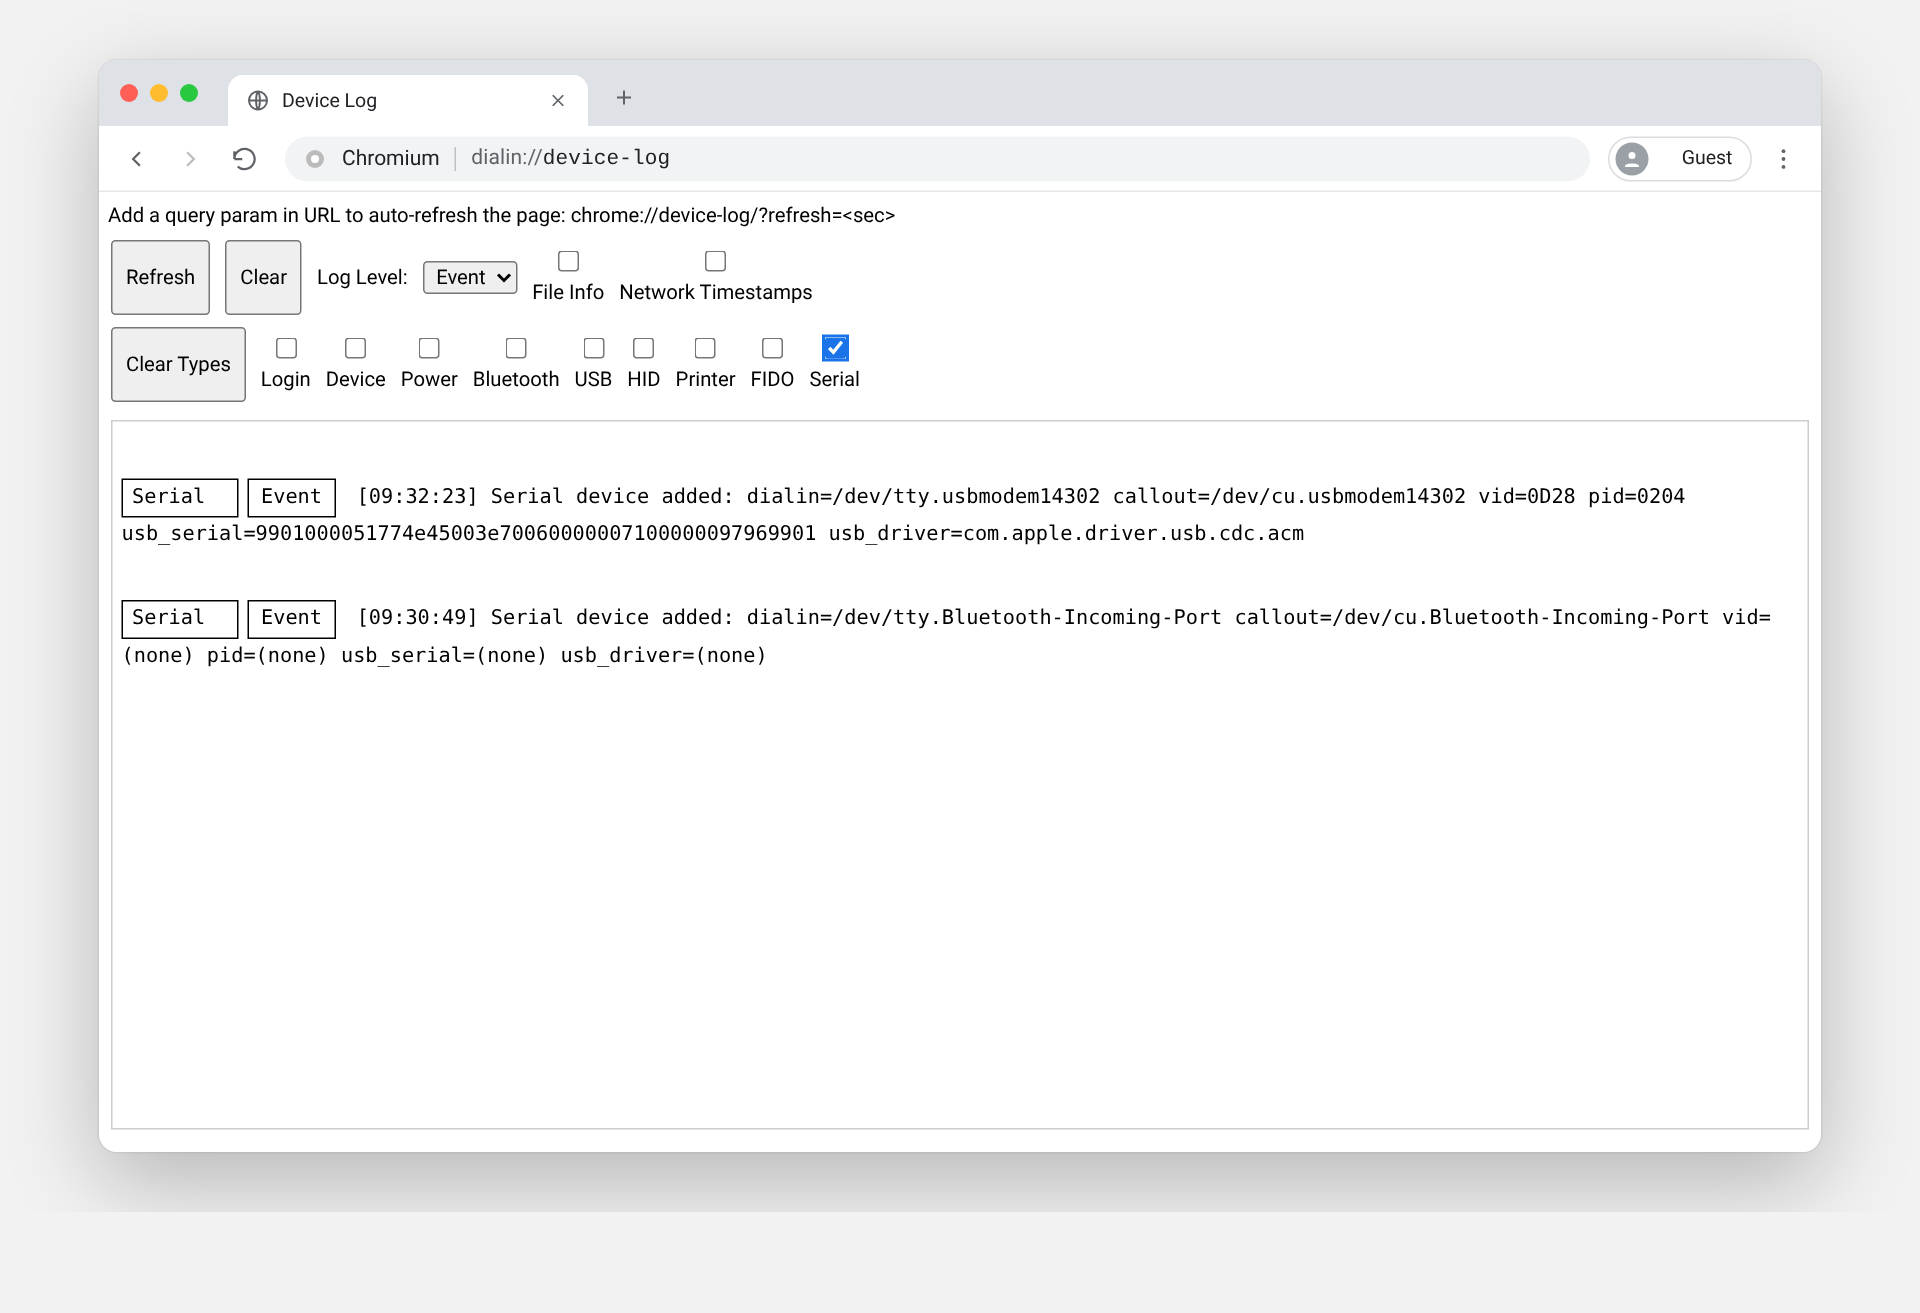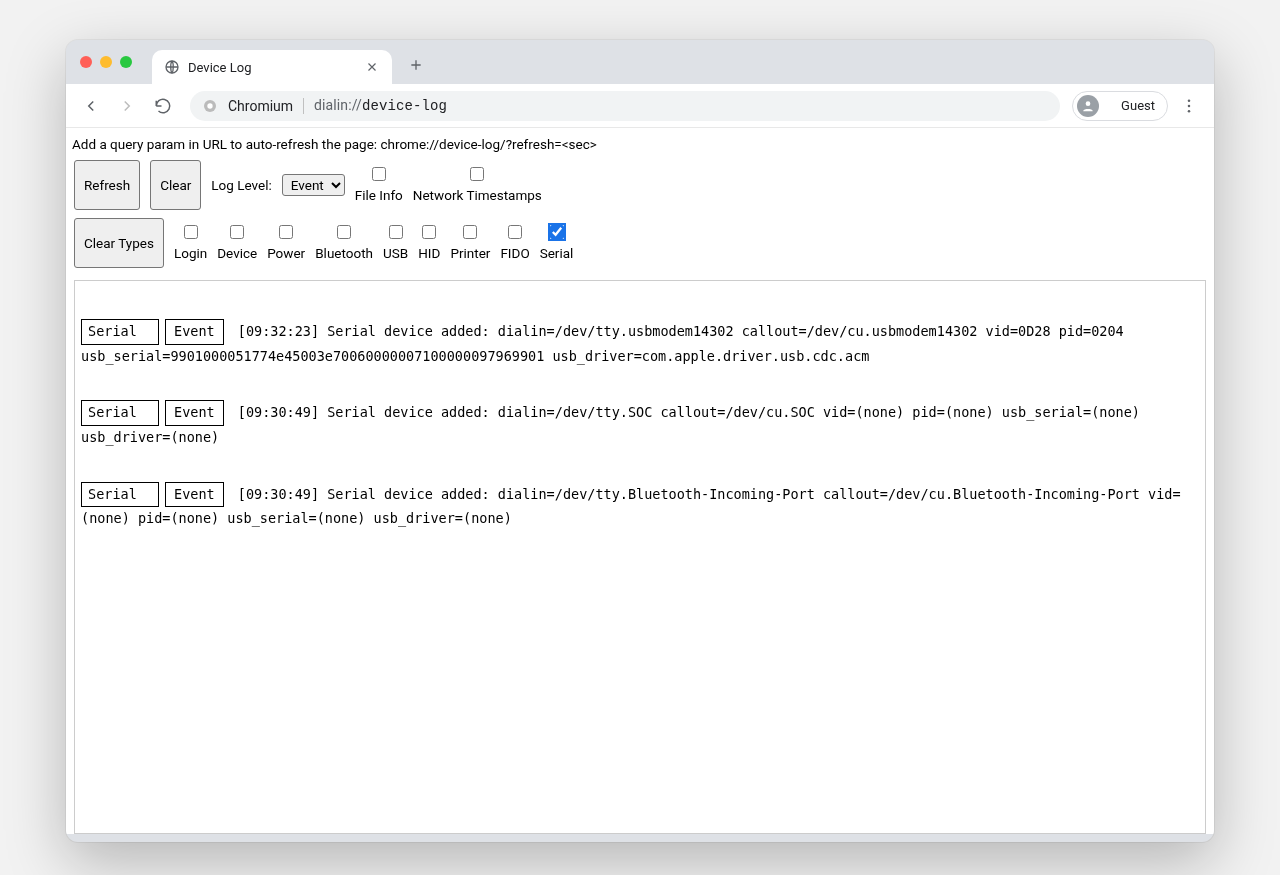--- a/index.html
+++ b/index.html
@@ -345,18 +345,17 @@
         </label>
         <label class="cb">
           <input type="checkbox" class="blue" checked="" style="">
           <span>Serial</span>
         </label>
       </div>
 
     <div class="log-box" id="log-box">
 
     <div class="log-entry"><span class="tag">Serial</span><span class="tag wide">Event</span><span> [09:32:23] Serial device added: dialin=/dev/tty.usbmodem14302 callout=/dev/cu.usbmodem14302 vid=0D28 pid=0204 usb_serial=9901000051774e45003e70060000007100000097969901 usb_driver=com.apple.driver.usb.cdc.acm</span></div>
-        <div class="log-entry"><span class="tag">Serial</span><span class="tag wide">Event</span><span> [09:30:49] Serial device added: dialin=/dev/tty.SOC callout=/dev/cu.SOC vid=(none) pid=(none) usb_serial=(none) usb_driver=(none)</span></div>
         <div class="log-entry"><span class="tag">Serial</span><span class="tag wide">Event</span><span> [09:30:49] Serial device added: dialin=/dev/tty.Bluetooth-Incoming-Port callout=/dev/cu.Bluetooth-Incoming-Port vid=(none) pid=(none) usb_serial=(none) usb_driver=(none)</span></div>
       </div>
   </div>
 
 </div>
 
 </body></html>

